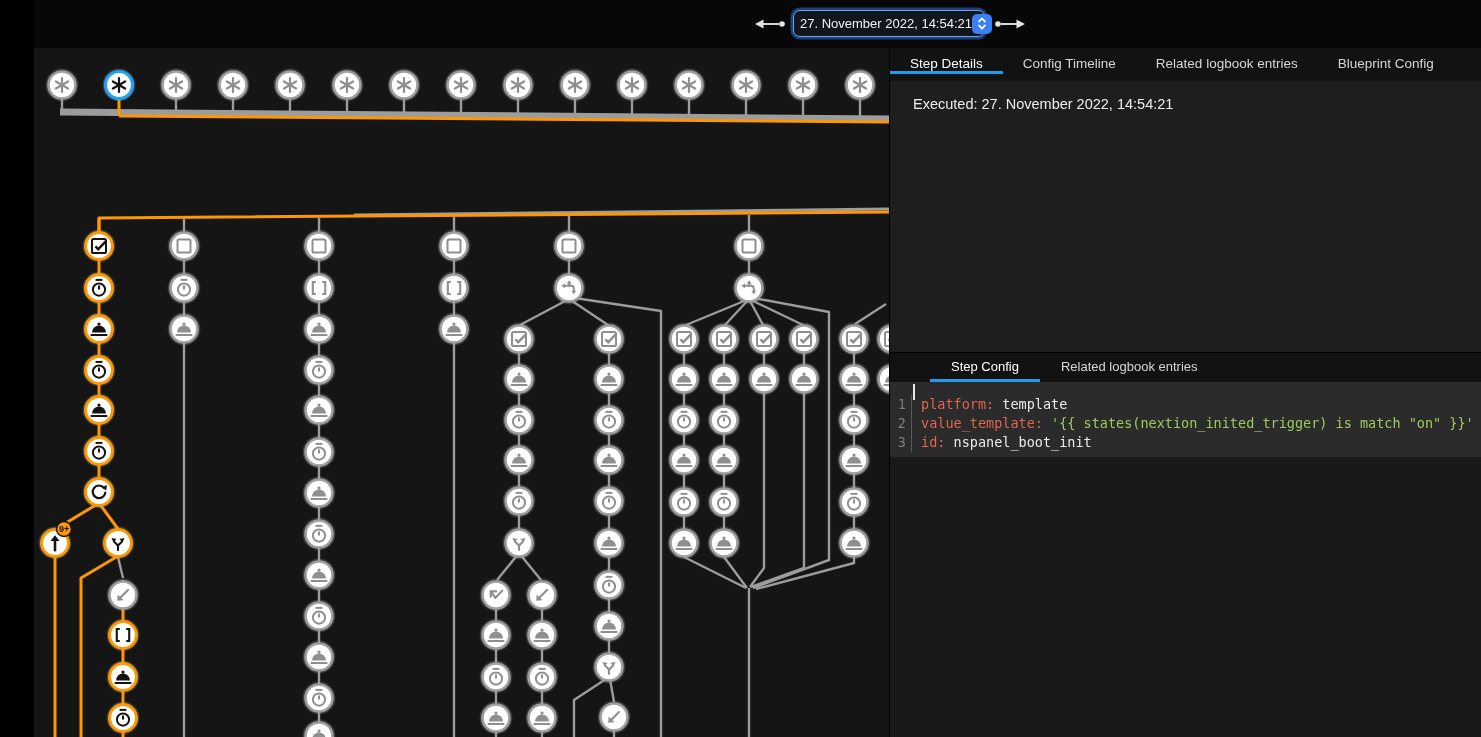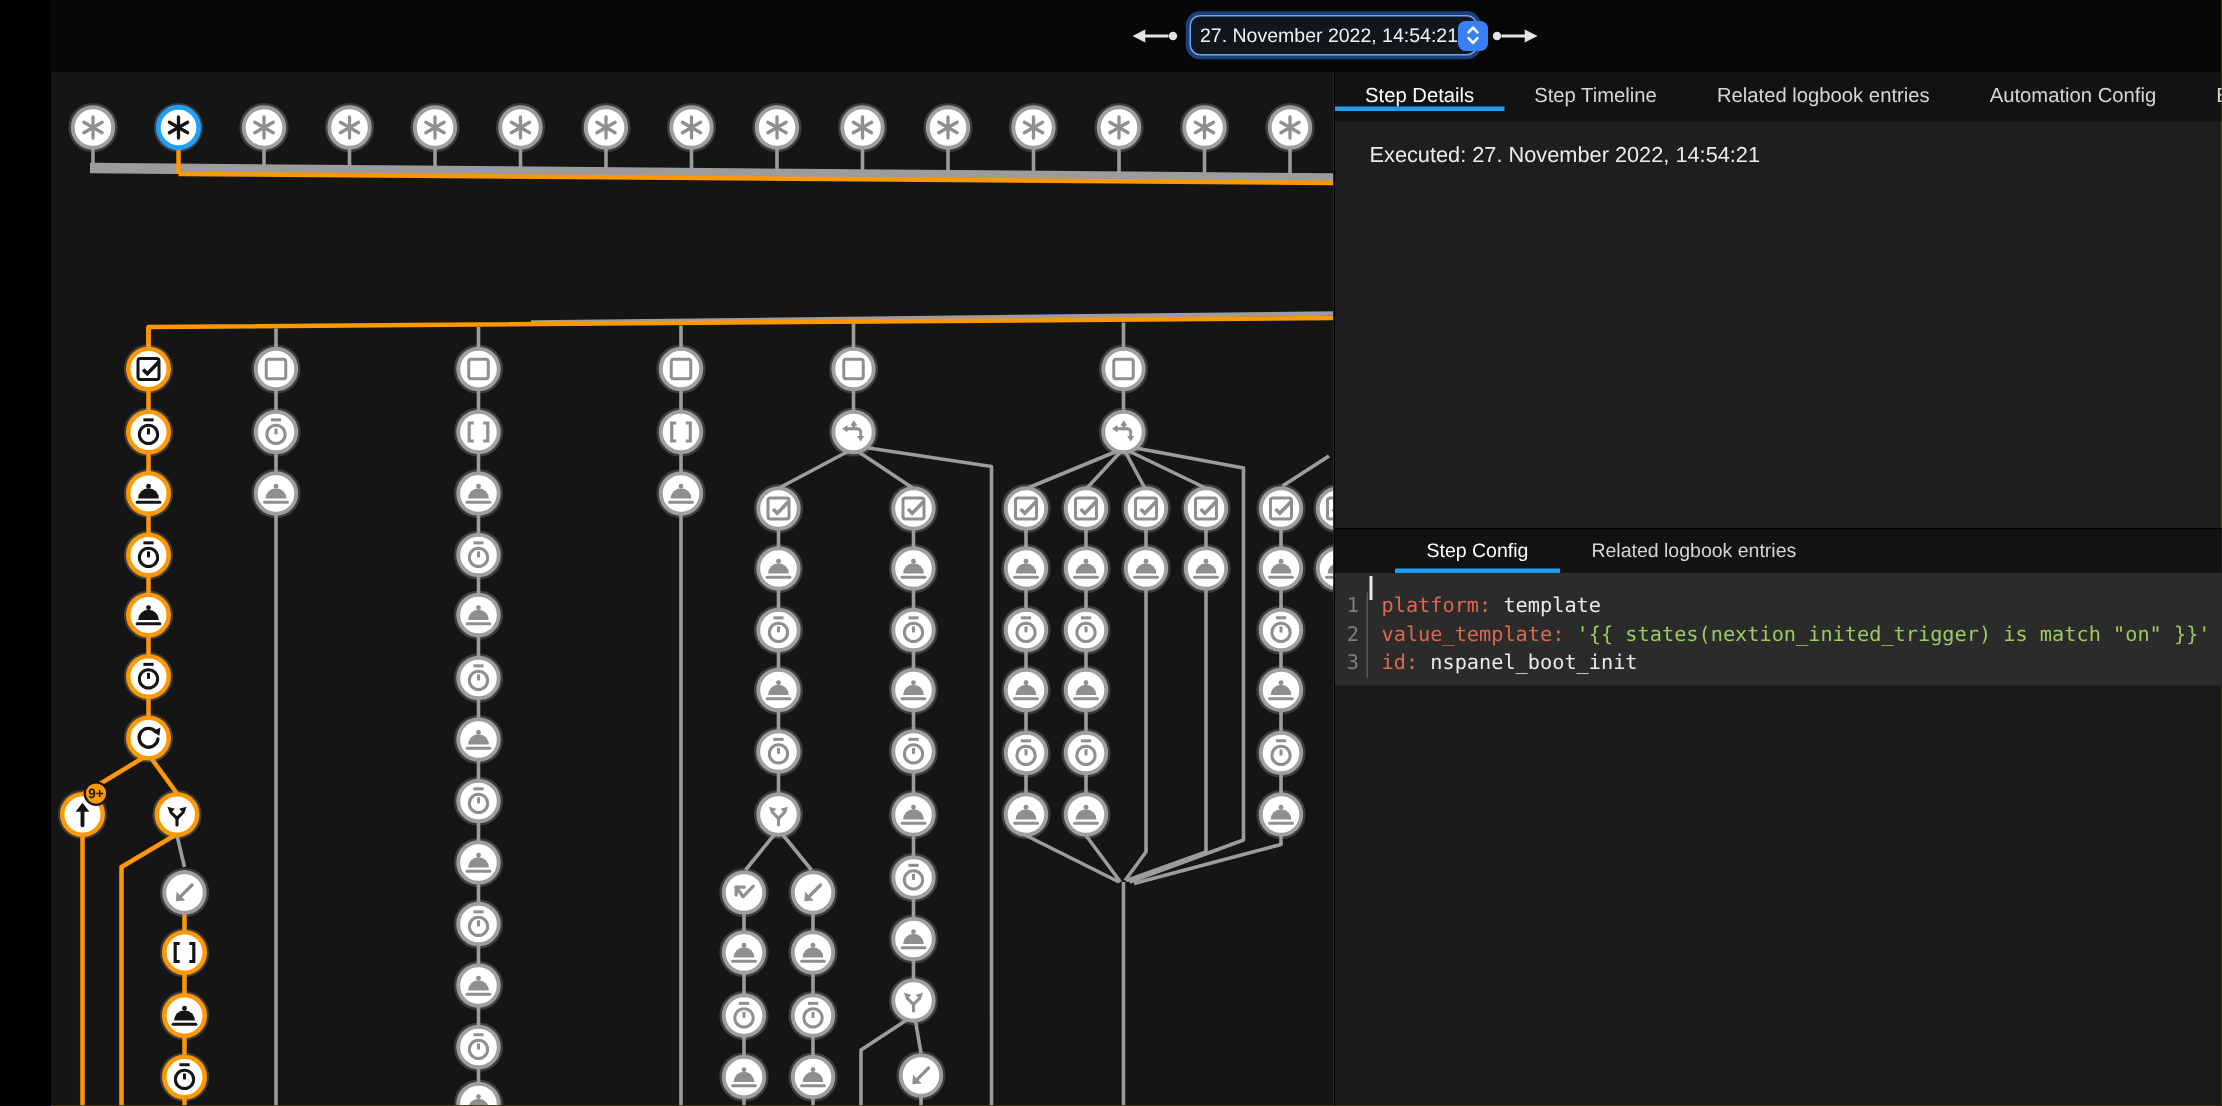--- a/index.html
+++ b/index.html
@@ -1207,23 +1207,22 @@
         <g transform="translate(30,529)">
           <circle r="7.5" fill="#ff9800" stroke="#151515" stroke-width="1.5"></circle>
           <text y="3" text-anchor="middle" font-size="9" font-weight="bold" font-family="&quot;Liberation Sans&quot;,sans-serif" fill="#141414">9+</text>
         </g>
       </svg>
   </div>
 
   <div id="panel">
     <nav class="tabbar" id="top-tabs">
         <div class="tab active">Step Details</div>
-        <div class="tab">Step Timeline</div>
+        <div class="tab">Config Timeline</div>
         <div class="tab">Related logbook entries</div>
-        <div class="tab">Automation Config</div>
         <div class="tab">Blueprint Config</div>
       </nav>
     <div id="executed-line">Executed: 27. November 2022, 14:54:21</div>
 
     <div id="bottom-section">
       <nav class="tabbar" id="bottom-tabs">
           <div class="tab active">Step Config</div>
           <div class="tab">Related logbook entries</div>
         </nav>
       <div id="code-block">

